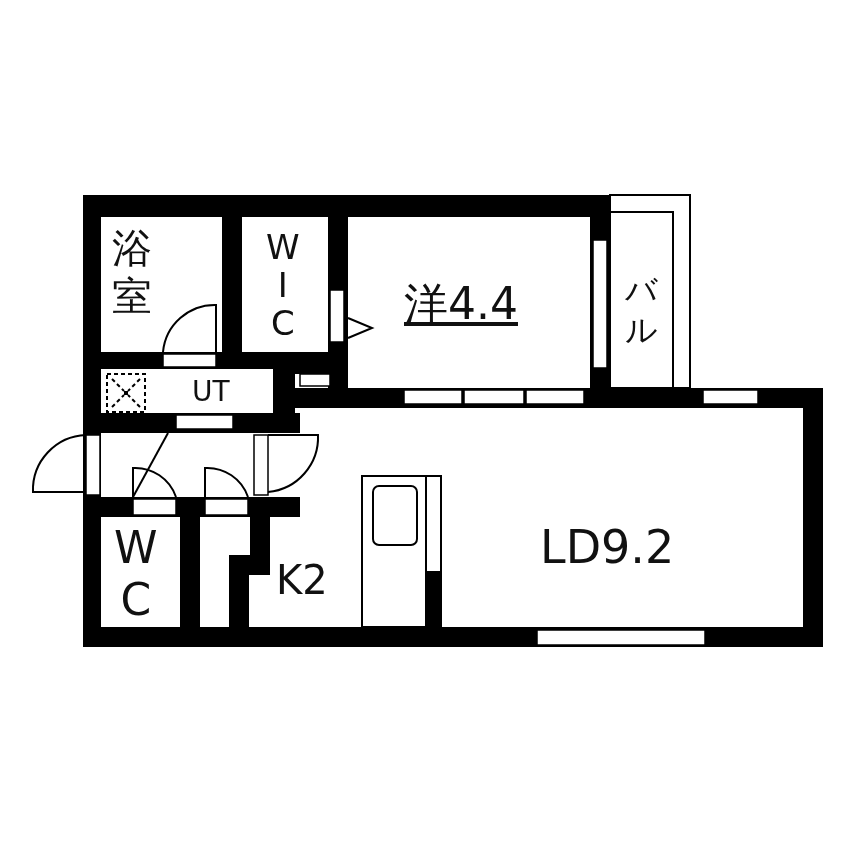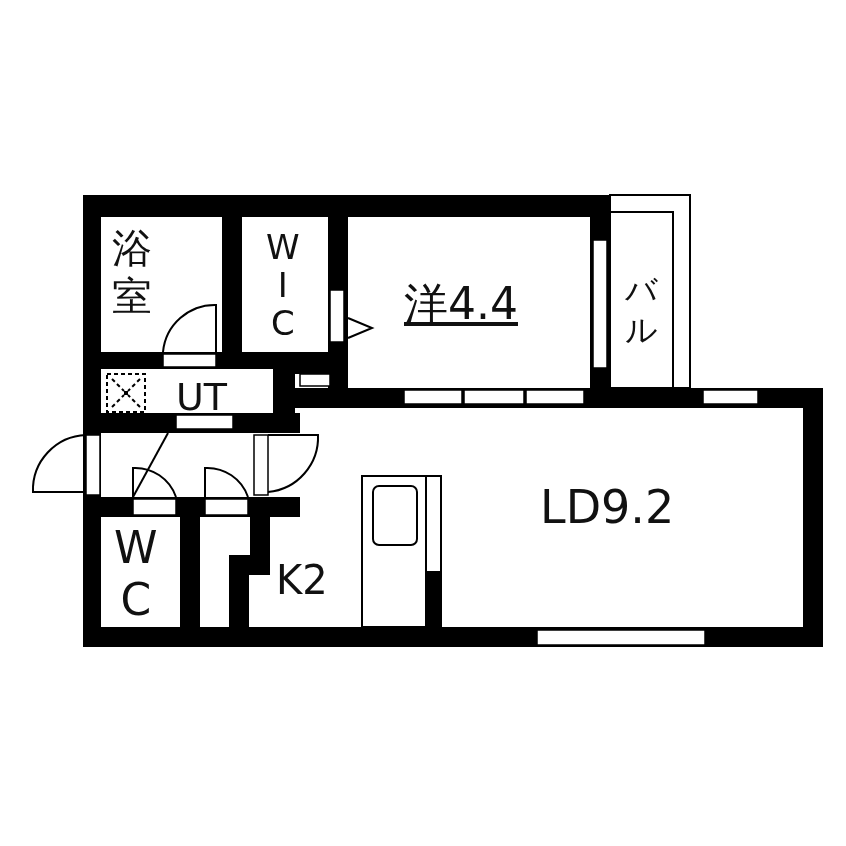--- a/index.html
+++ b/index.html
@@ -110,22 +110,22 @@
   <span>C</span>
 </div>
 
 <div class="label" style="left:404px; top:282px; font-size:44px;text-decoration:underline;">洋4.4</div>
 
 <div class="label vert" style="left:625px; top:270px; font-size:32px; line-height:40px;">
   <span>バ</span>
   <span>ル</span>
 </div>
 
-<div class="label" style="left:176px; top:378px; font-size:38px;">UT</div>
+<div class="label" style="left:192px; top:378px; font-size:28px;">UT</div>
 
 <div class="label vert" style="left:114px; top:522px; font-size:44px; line-height:52px;">
   <span>W</span>
   <span>C</span>
 </div>
 
 <div class="label" style="left:276px; top:560px; font-size:40px;">K2</div>
 
-<div class="label" style="left:540px; top:484px; font-size:46px;">LD9.2</div>
+<div class="label" style="left:540px; top:524px; font-size:46px;">LD9.2</div>
 
 </body></html>

